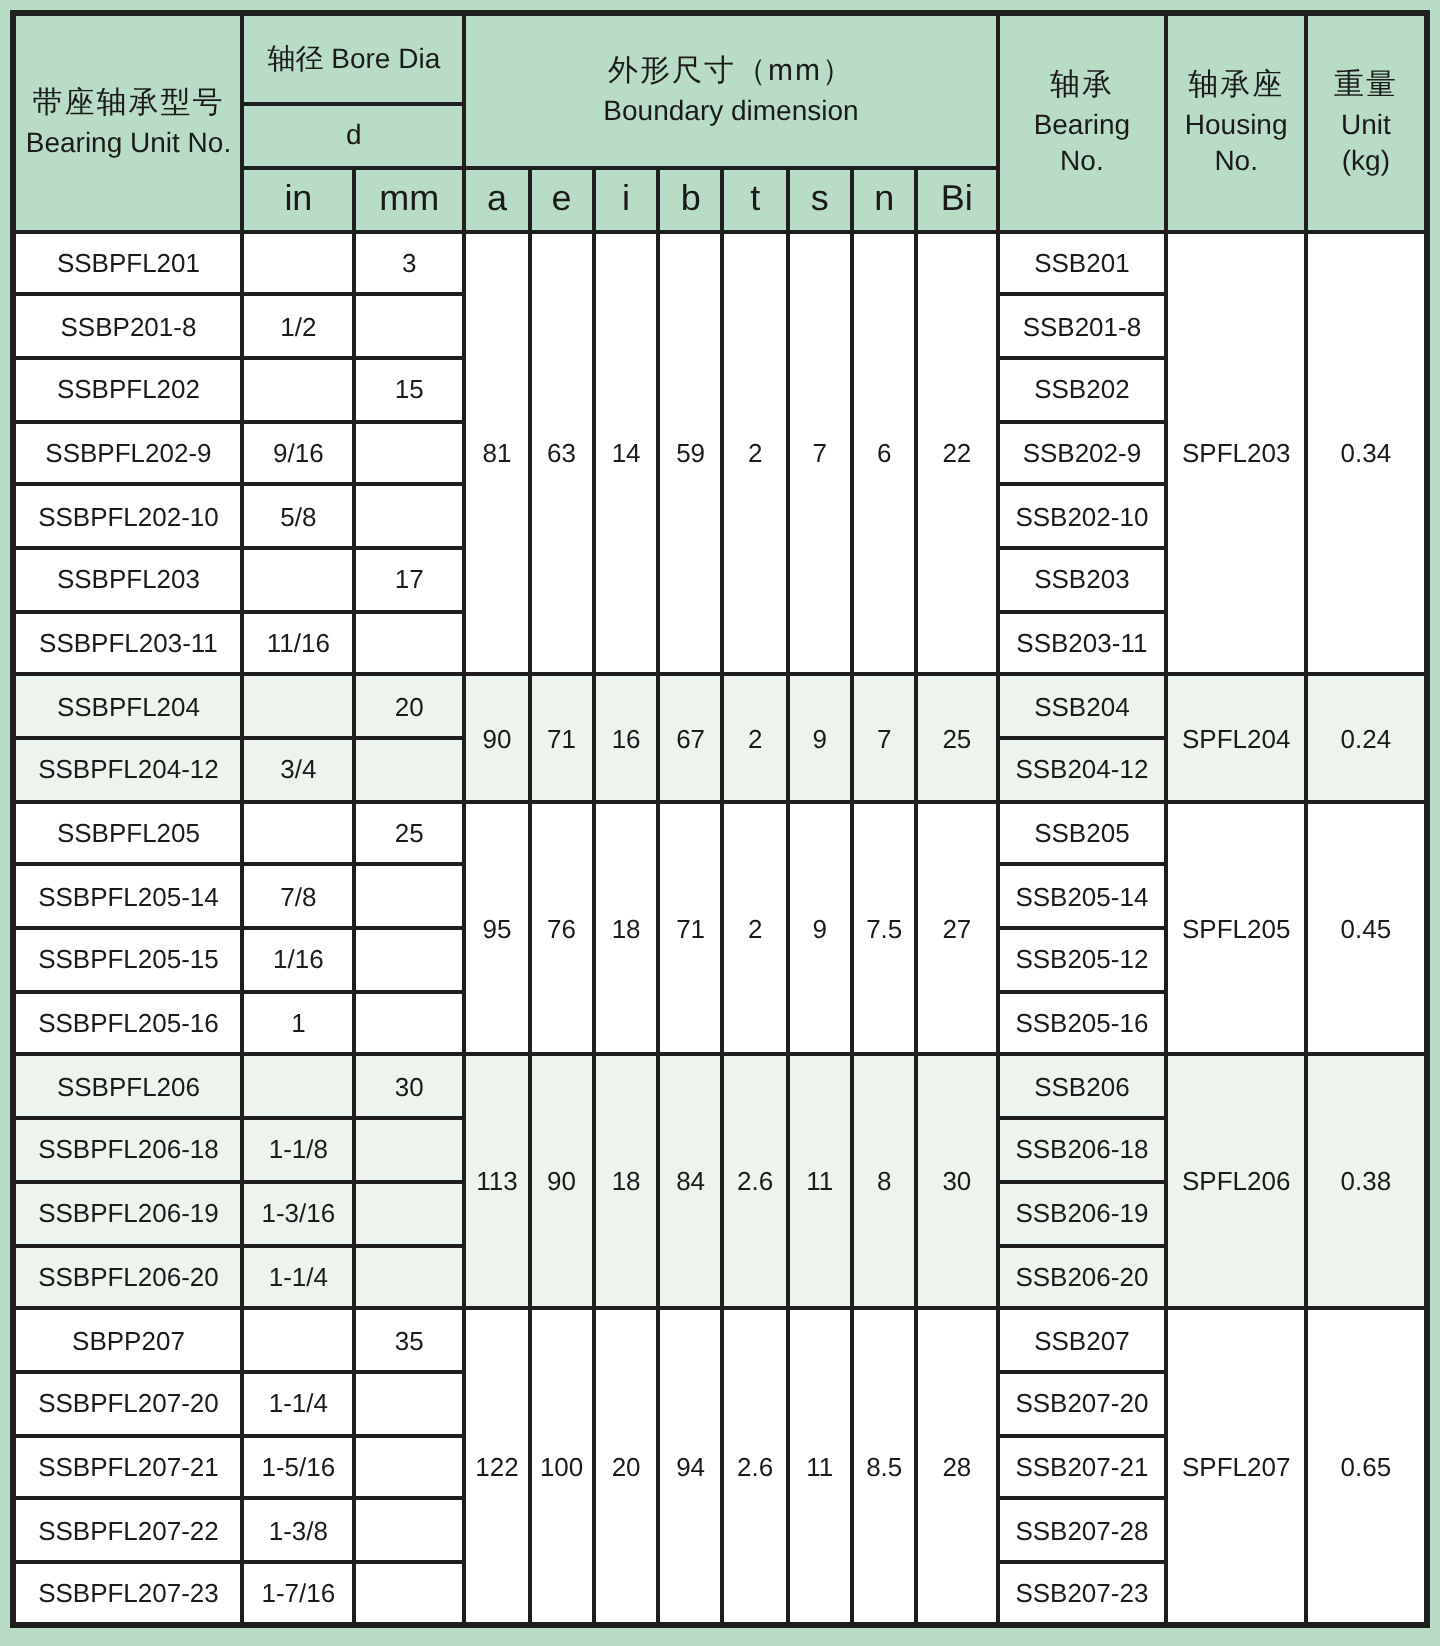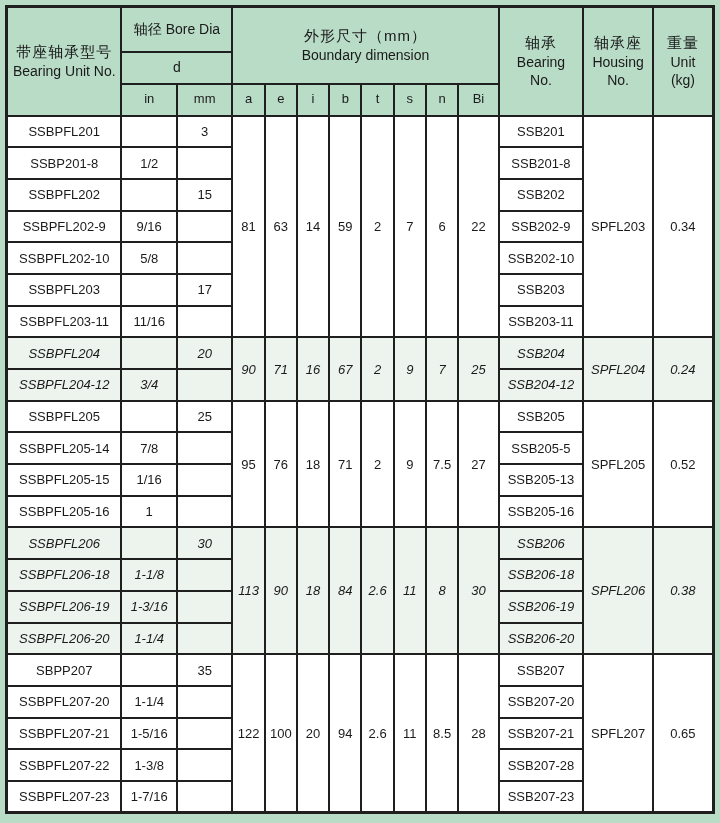--- a/index.html
+++ b/index.html
@@ -27,24 +27,24 @@
     border:2px solid var(--border);
     text-align:center;vertical-align:middle;
     padding:0 2px;overflow:hidden;
     font-weight:normal;color:var(--text);
   }
   thead th{background:var(--header_bg);font-size:14px;line-height:1.3;}
   thead .cn{font-size:15px;letter-spacing:1px;}
   thead tr.h1{height:45px;}
   thead tr.h2{height:32px;}
   thead tr.h3{height:32px;}
-  thead tr.h3 th{font-size:13px;}
+  thead tr.h3 th{font-size:18px;}
   tbody tr{height:31.7px;}
   tbody td{font-size:13px;background:#ffffff;}
-  tbody tr.shade td{background:var(--shade_bg);font-style:italic;}
+  tbody tr.shade td{background:var(--shade_bg);}
 </style>
 </head>
 <body>
 
 <div class="page">
   <table class="spec-table">
     <colgroup>
       <col style="width:114px">
         <col style="width:55px">
         <col style="width:55px">
@@ -185,33 +185,33 @@
           <td rowspan="4">95</td>
           <td rowspan="4">76</td>
           <td rowspan="4">18</td>
           <td rowspan="4">71</td>
           <td rowspan="4">2</td>
           <td rowspan="4">9</td>
           <td rowspan="4">7.5</td>
           <td rowspan="4">27</td>
           <td>SSB205</td>
           <td rowspan="4">SPFL205</td>
-          <td rowspan="4">0.52</td>
+          <td rowspan="4">0.45</td>
         </tr>
         <tr>
           <td>SSBPFL205-14</td>
           <td>7/8</td>
           <td></td>
-          <td>SSB205-5</td>
+          <td>SSB205-14</td>
         </tr>
         <tr>
           <td>SSBPFL205-15</td>
           <td>1/16</td>
           <td></td>
-          <td>SSB205-13</td>
+          <td>SSB205-12</td>
         </tr>
         <tr>
           <td>SSBPFL205-16</td>
           <td>1</td>
           <td></td>
           <td>SSB205-16</td>
         </tr>
         <tr class="shade">
           <td>SSBPFL206</td>
           <td></td>

